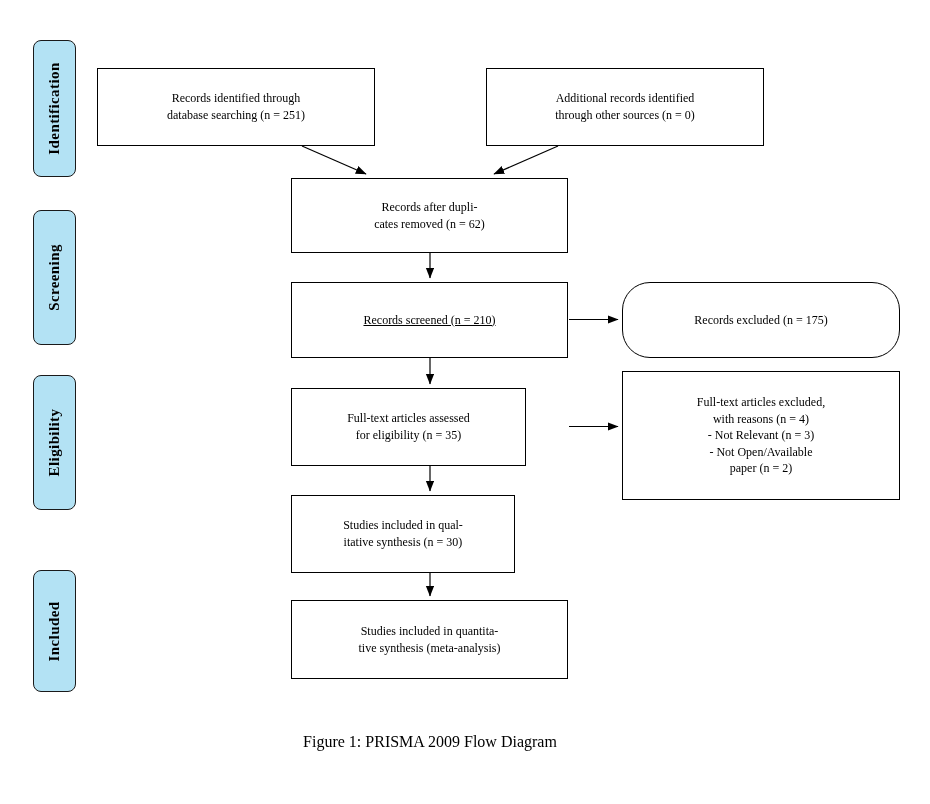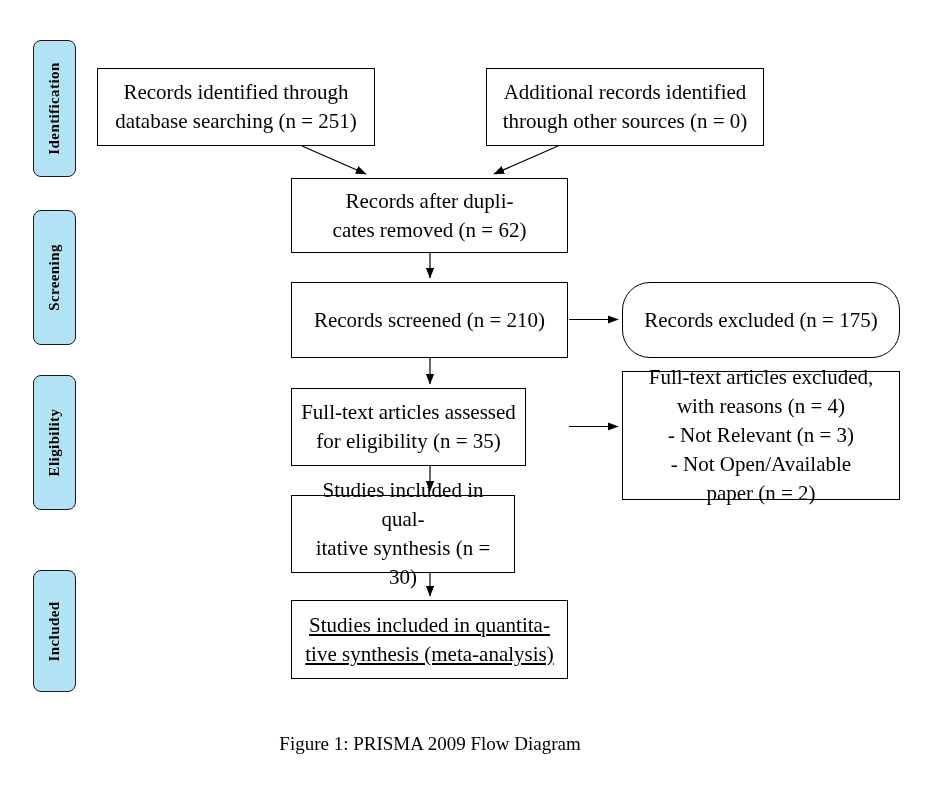--- a/index.html
+++ b/index.html
@@ -14,21 +14,21 @@
     overflow: hidden;
   }
   .flowbox {
     position: absolute;
     background: #ffffff;
     border: 1px solid #000000;
     display: flex;
     align-items: center;
     justify-content: center;
     text-align: center;
-    font-size: 21px;
+    font-size: 12px;
     line-height: 1.38;
     white-space: pre-line;
     padding: 21px 8px;
   }
   .stage {
     position: absolute;
     left: 33px;
     width: 43px;
     background: #b3e2f4;
     border: 1px solid #1a1a1a;
@@ -50,21 +50,21 @@
     width: 930px; height: 804px;
     pointer-events: none;
   }
   .arrows line { stroke: #000000; stroke-width: 1.2; }
   .caption {
     position: absolute;
     top: 733px;
     left: 0;
     width: 860px;
     text-align: center;
-    font-size: 19px;
+    font-size: 16px;
   }
 </style>
 </head>
 <body>
 
 <div class="canvas">
 
   <svg class="arrows" viewBox="0 0 930 804" xmlns="http://www.w3.org/2000/svg">
     <defs>
       <marker id="arrowhead" markerWidth="10" markerHeight="8" refX="8.5" refY="3.5" orient="auto">
@@ -96,34 +96,34 @@
 
   <div class="flowbox" style="left:97px; top:68px; width:278px; height:78px;">Records identified through
 database searching (n = 251)</div>
 
   <div class="flowbox" style="left:486px; top:68px; width:278px; height:78px;">Additional records identified
 through other sources (n = 0)</div>
 
   <div class="flowbox" style="left:291px; top:178px; width:277px; height:75px;">Records after dupli-
 cates removed (n = 62)</div>
 
-  <div class="flowbox" style="left:291px; top:282px; width:277px; height:76px;">Records screened (n = 210)</div>
+  <div class="flowbox" style="left:291px; top:282px; width:277px; height:76px;text-decoration:underline;">Records screened (n = 210)</div>
 
   <div class="flowbox" style="left:622px; top:282px; width:278px; height:76px;border-radius:28px;">Records excluded (n = 175)</div>
 
   <div class="flowbox" style="left:291px; top:388px; width:235px; height:78px;">Full-text articles assessed
 for eligibility (n = 35)</div>
 
   <div class="flowbox" style="left:622px; top:371px; width:278px; height:129px;">Full-text articles excluded,
 with reasons (n = 4)
 - Not Relevant (n = 3)
 - Not Open/Available
 paper (n = 2)</div>
 
   <div class="flowbox" style="left:291px; top:495px; width:224px; height:78px;">Studies included in qual-
 itative synthesis (n = 30)</div>
 
-  <div class="flowbox" style="left:291px; top:600px; width:277px; height:79px;text-decoration:underline;">Studies included in quantita-
+  <div class="flowbox" style="left:291px; top:600px; width:277px; height:79px;">Studies included in quantita-
 tive synthesis (meta-analysis)</div>
 
   <div class="caption">Figure 1: PRISMA 2009 Flow Diagram</div>
 
 </div>
 
 </body></html>

